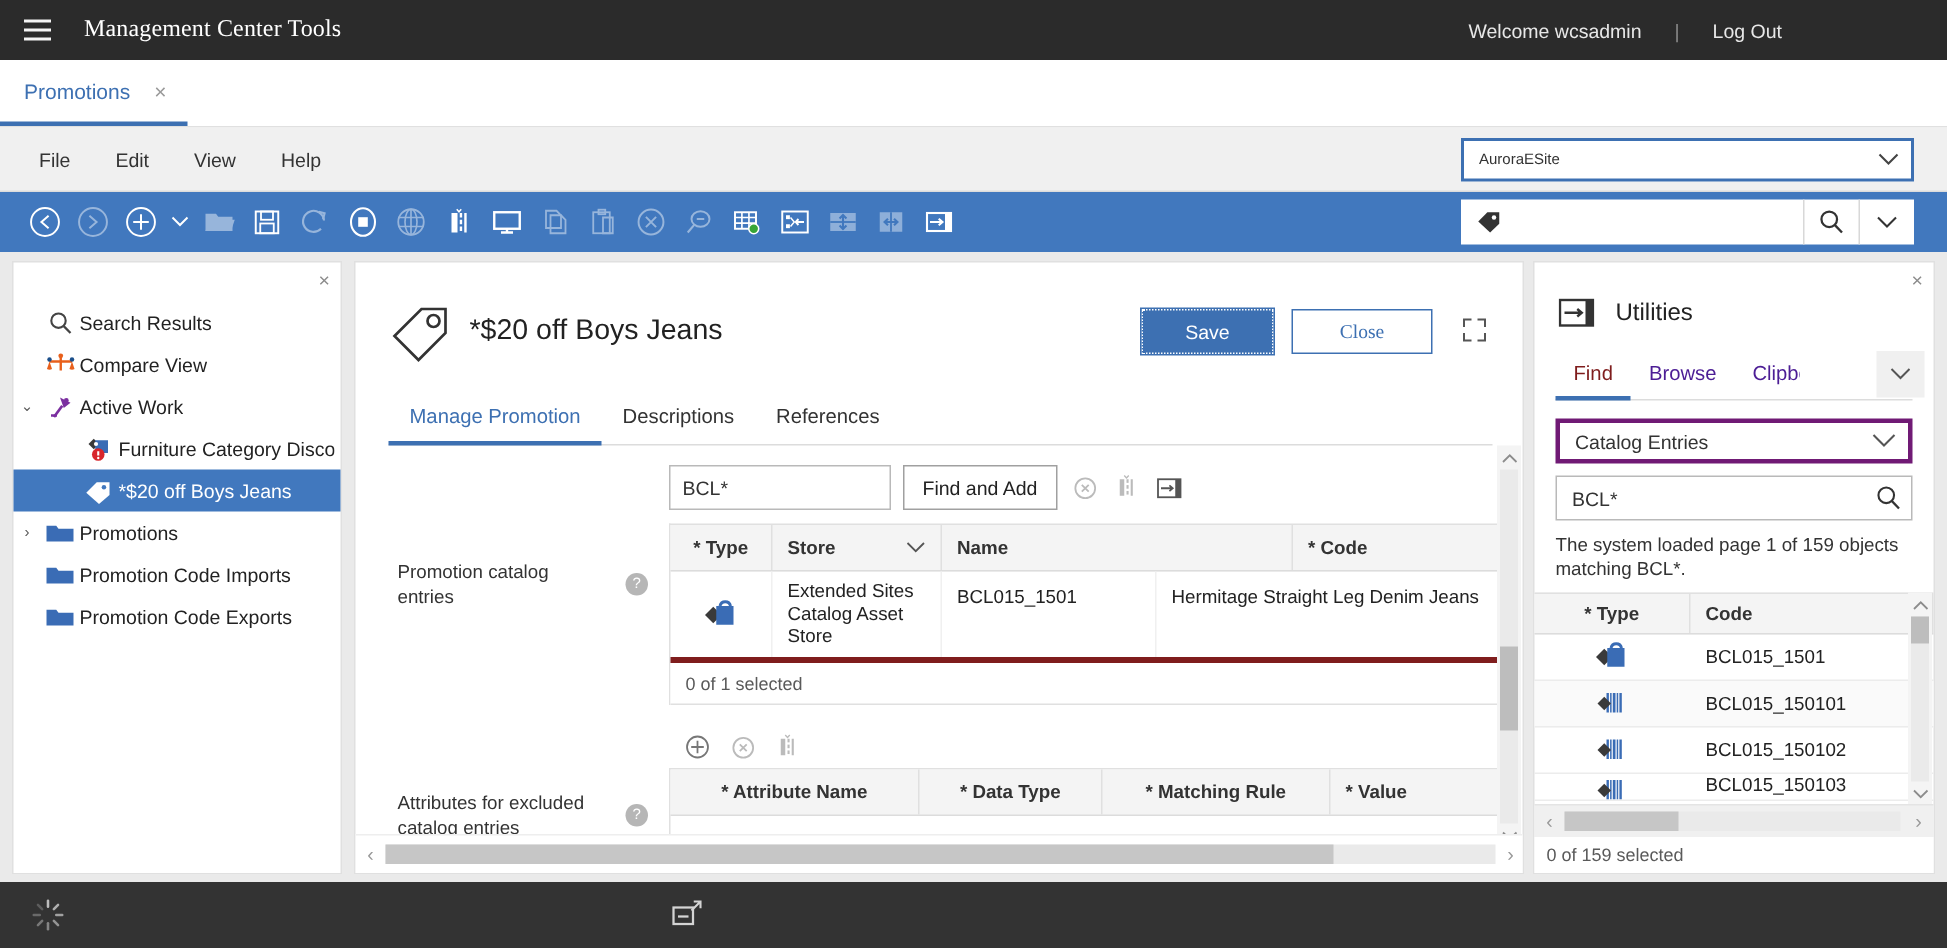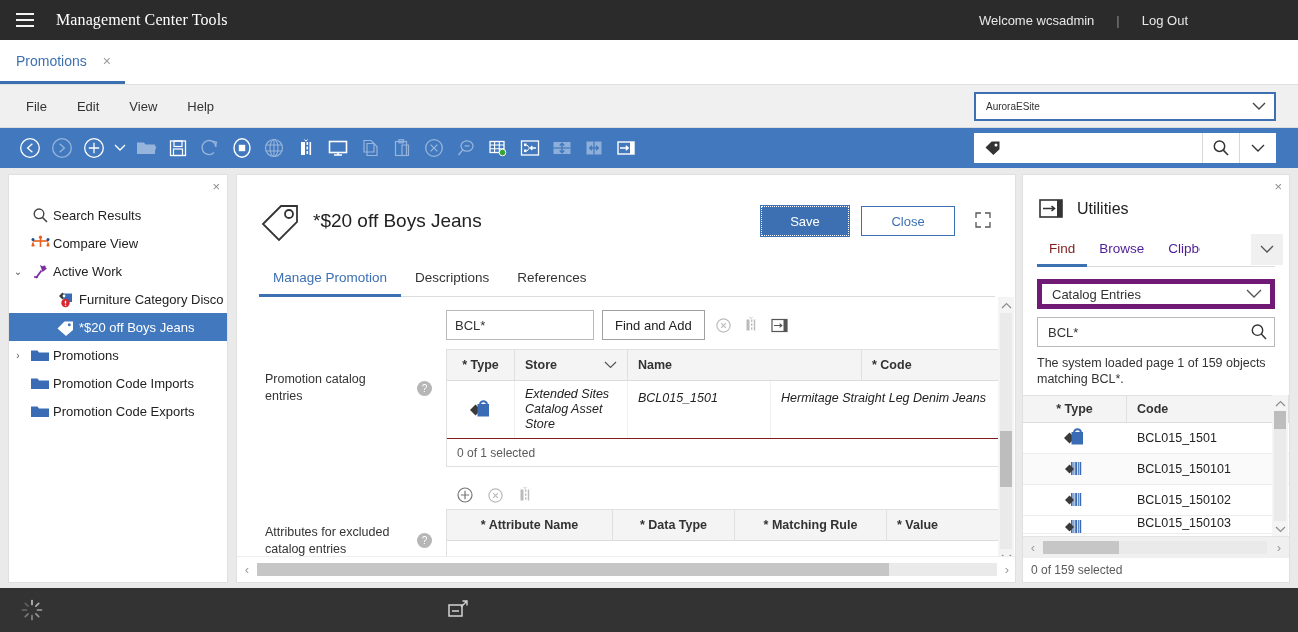--- a/index.html
+++ b/index.html
@@ -132,21 +132,21 @@
   .mp-title { font-size: 19px; color: #222; margin-left: 8px; }
   .mp-actions { margin-left: auto; display: flex; align-items: center; gap: 12px; }
   .btn-save {
     width: 88px; height: 30px; background: #3d70b2; color: #fff; font-size: 13px;
     border: 1px dotted #fff; outline: 1px solid #3d70b2;
     display: flex; align-items: center; justify-content: center; cursor: pointer;
   }
   .btn-close {
     width: 94px; height: 30px; background: #fff; color: #3d70b2; font-size: 13px;
     border: 1px solid #3d70b2;
-    display: flex; align-items: center; justify-content: center; cursor: pointer;
+    display: flex; align-items: center; justify-content: center; cursor: pointer; font-family: Liberation Serif, serif;
   }
   .btn-expand { width: 22px; height: 22px; cursor: pointer; margin-left: 6px; }
 
   .mp-tabs {
     display: flex; align-items: flex-end; margin: 16px 0 0 22px; height: 32px;
     border-bottom: 1px solid #dcdcdc; width: 736px;
   }
   .mtab {
     font-size: 13.5px; color: #333; padding: 0 14px 9px 14px; cursor: pointer;
     border-bottom: 3px solid transparent; margin-bottom: -1px;
@@ -180,21 +180,21 @@
   .mini-icons { display: flex; align-items: center; margin-left: 10px; gap: 10px; }
   .mini { width: 18px; height: 18px; cursor: pointer; display:flex; align-items:center; justify-content:center; }
 
   .grid { border: 1px solid #e0e0e0; border-bottom: none; background: #fff; }
   .ghead { display: flex; background: #f4f4f4; border-bottom: 1px solid #dcdcdc; height: 31px; }
   .gh {
     font-size: 12.5px; font-weight: bold; color: #333; display: flex; align-items: center;
     padding: 0 10px; border-right: 1px solid #e0e0e0; white-space: nowrap;
   }
   .gh .sortcaret { margin-left: auto; font-size: 11px; color: #555; font-weight: normal; }
-  .grow { display: flex; border-bottom: 1px solid #7f1d1d; min-height: 47px; font-style: italic; }
+  .grow { display: flex; border-bottom: 4px solid #7f1d1d; min-height: 47px; }
   .gc {
     font-size: 12.5px; color: #222; display: flex; align-items: center;
     padding: 6px 10px; border-right: 1px solid #f0f0f0; line-height: 15px;
     overflow: hidden;
   }
   .gc.center { justify-content: center; }
   .gfoot {
     font-size: 12px; color: #5a5a5a; height: 28px; display: flex; align-items: center;
     padding-left: 10px; border-bottom: 1px solid #e0e0e0; background: #fff;
   }
@@ -236,21 +236,21 @@
     border-bottom: 3px solid transparent; margin-bottom: -1px; white-space: nowrap;
   }
   .utab.active { color: #7f1d1d; border-bottom-color: #3d70b2; }
   .utab.clipped { overflow: hidden; width: 44px; padding-right: 0; }
   .utabs-more {
     position: absolute; right: -8px; bottom: 1px; width: 32px; height: 31px; background: #f0f0f0;
     display: flex; align-items: center; justify-content: center; color: #555; font-size: 12px;
     cursor: pointer;
   }
   .ut-select {
-    margin: 12px auto 0 auto; width: 238px; height: 30px; border: 5px solid #701a75;
+    margin: 12px auto 0 auto; width: 238px; height: 30px; border: 3px solid #701a75;
     display: flex; align-items: center; padding: 0 8px 0 10px; font-size: 13px; color: #333;
     cursor: pointer; background: #fff;
   }
   .ut-select .caret { margin-left: auto; color: #555; font-size: 12px; }
   .ut-search {
     margin: 8px auto 0 auto; width: 238px; height: 30px; border: 1px solid #b9b9b9;
     display: flex; align-items: center; padding: 0 6px 0 10px; background: #fff;
   }
   .ut-search input {
     flex: 1; border: 0; outline: none; font-size: 13px; color: #333;

